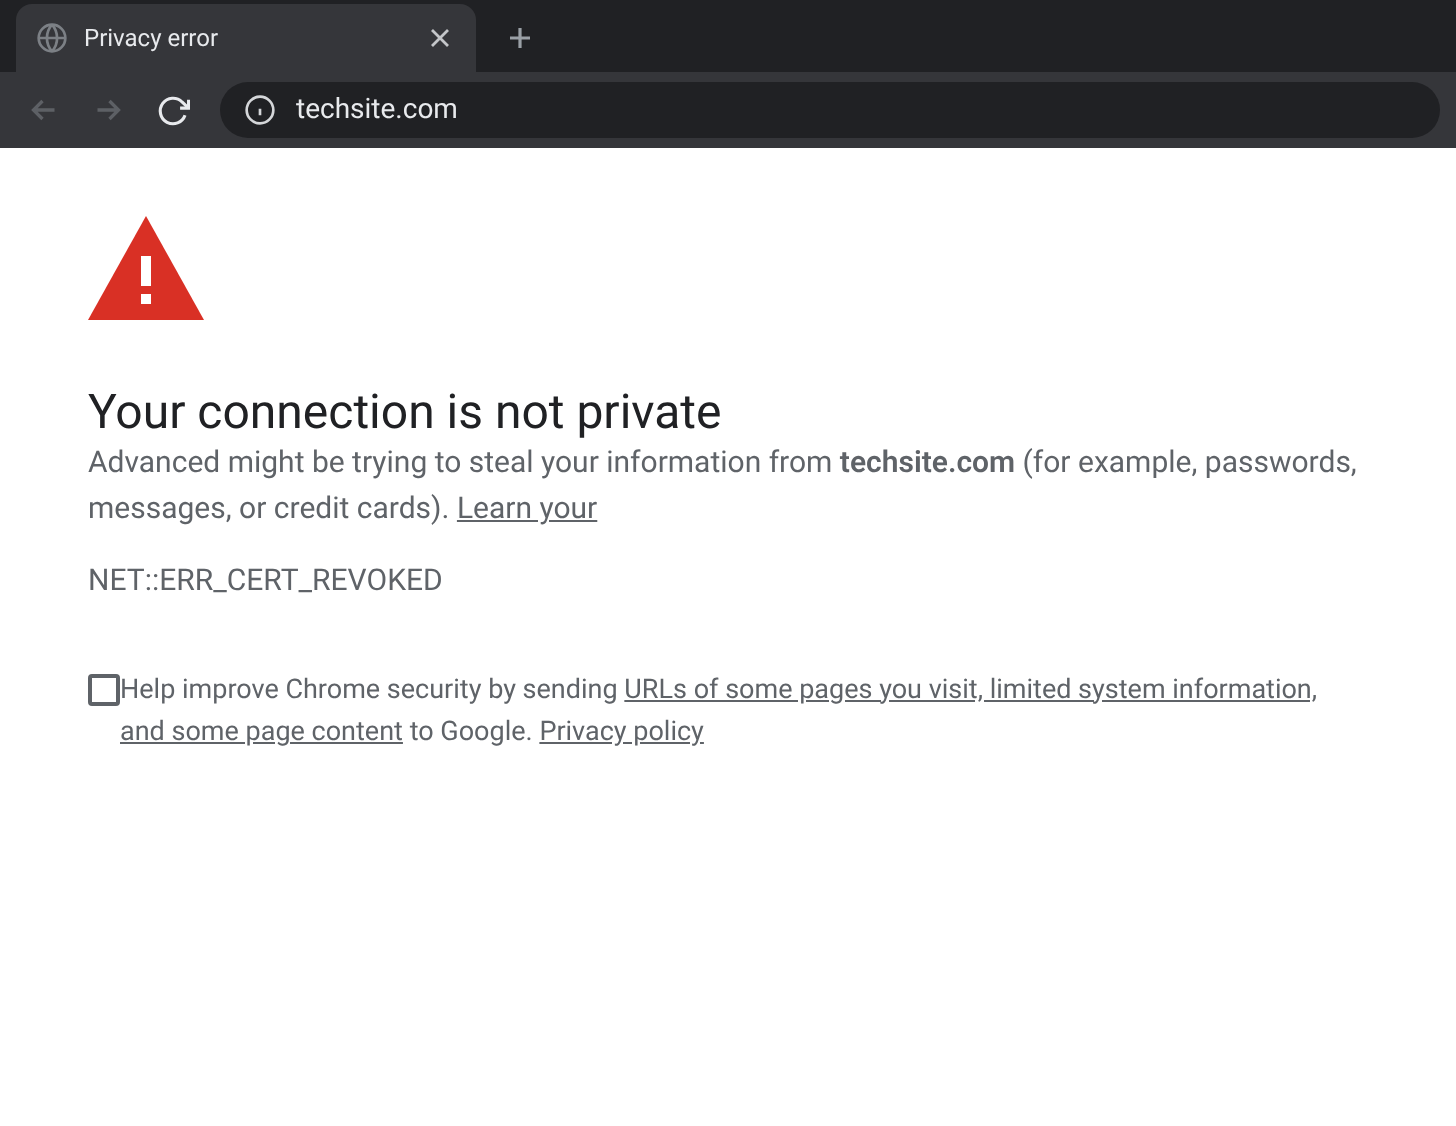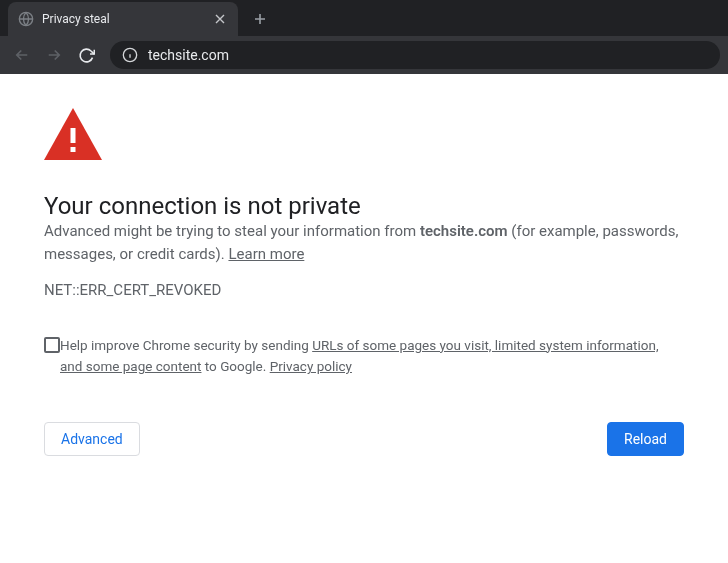--- a/index.html
+++ b/index.html
@@ -182,21 +182,21 @@
 
 <div class="chrome-top">
   <div class="tab-strip">
     <div class="tab">
       <span class="tab-favicon">
         <svg width="16" height="16" viewBox="0 0 24 24" fill="none" stroke="#9aa0a6" stroke-width="2">
           <circle cx="12" cy="12" r="10"></circle>
           <path d="M2 12h20M12 2a15 15 0 010 20M12 2a15 15 0 000 20"></path>
         </svg>
       </span>
-      <span class="tab-title">Privacy steal</span>
+      <span class="tab-title">Privacy error</span>
       <span class="tab-close">
         <svg width="10" height="10" viewBox="0 0 10 10" stroke="#e8eaed" stroke-width="1.4">
           <path d="M1 1l8 8M9 1l-8 8"></path>
         </svg>
       </span>
     </div>
     <div class="new-tab">
       <svg width="12" height="12" viewBox="0 0 12 12" stroke="#9aa0a6" stroke-width="1.6">
         <path d="M6 1v10M1 6h10"></path>
       </svg>
@@ -236,33 +236,25 @@
     <svg width="58" height="52" viewBox="0 0 58 52">
       <polygon points="29,0 58,52 0,52" fill="#d93025"></polygon>
       <rect x="26.5" y="20" width="5" height="15" fill="#fff"></rect>
       <rect x="26.5" y="39" width="5" height="5" fill="#fff"></rect>
     </svg>
   </div>
 
   <h1>Your connection is not private</h1>
 
   <p class="desc">
-    <span>Advanced might be trying to steal your information from </span><b>techsite.com</b><span> (for example, passwords, messages, or credit cards). </span><span class="learn">Learn more</span>
+    <span>Advanced might be trying to steal your information from </span><b>techsite.com</b><span> (for example, passwords, messages, or credit cards). </span><span class="learn">Learn your</span>
   </p>
 
   <div class="errcode">NET::ERR_CERT_REVOKED</div>
 
   <div class="optin">
     <div class="checkbox"></div>
     <div>
       <span>Help improve Chrome security by sending </span><span class="u">URLs of some pages you visit, limited system information, and some page content</span><span> to Google. </span><span class="u">Privacy policy</span>
     </div>
   </div>
 
-  <div class="btn-row">
-    <div class="btn btn-secondary">
-      <span>Advanced</span>
-    </div>
-    <div class="btn btn-primary">
-      <span>Reload</span>
-    </div>
-  </div>
 </div>
 
 </body></html>

